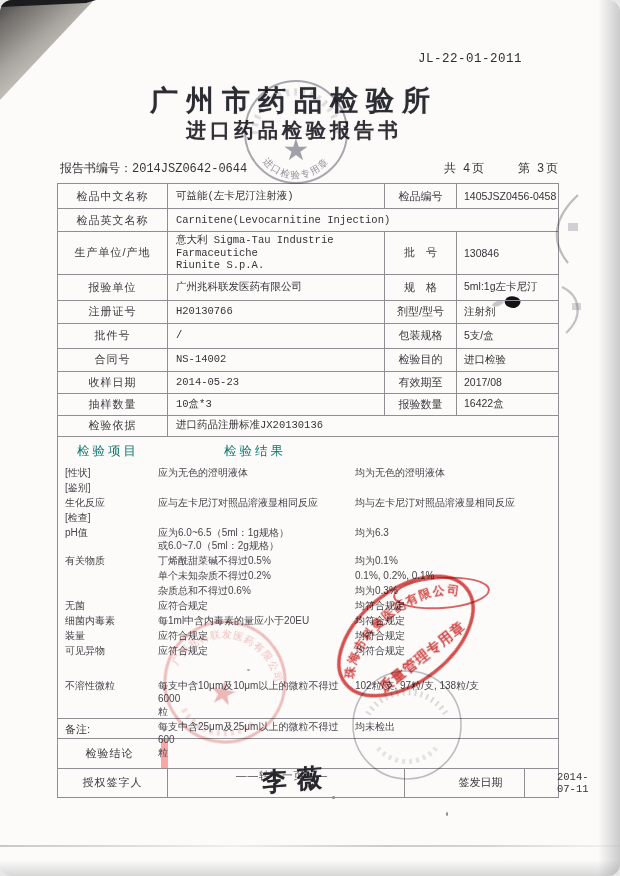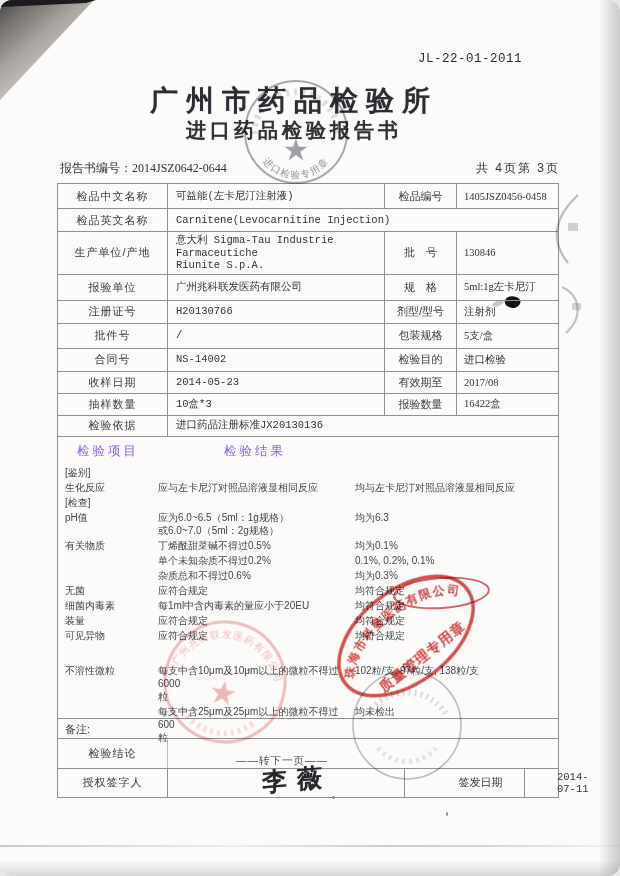--- a/index.html
+++ b/index.html
@@ -27,52 +27,52 @@
         opacity:.55;border-radius:50%;transform:rotate(-18deg);}
   
   .doc-code{position:absolute;top:52px;left:418px;font-family:"Liberation Mono",monospace;
         font-size:12.5px;letter-spacing:.5px;color:#2e2e34;}
   .title{position:absolute;top:82px;width:100%;text-align:center;transform:translateX(-16px);
         font-size:28px;font-weight:600;letter-spacing:8px;color:#2c2c33;text-shadow:0 0 1px rgba(44,44,51,.35);}
   .subtitle{position:absolute;top:117px;width:100%;text-align:center;transform:translateX(-16px);
         font-size:20px;font-weight:600;letter-spacing:4px;color:#303036;text-shadow:0 0 1px rgba(44,44,51,.3);}
   .meta-row{position:absolute;top:160px;left:60px;width:500px;display:flex;
         justify-content:space-between;font-size:12px;color:#333338;}
-  .meta-row .num{font-family:Liberation Serif, serif;}
-  .meta-row .pages span{margin-left:0;letter-spacing:2px;}
+  .meta-row .num{font-family:Liberation Mono, monospace;}
+  .meta-row .pages span{margin-left:32px;letter-spacing:2px;}
   
   .report-table{position:absolute;left:57px;top:183px;width:502px;border:1px solid #8e8e93;
         box-sizing:border-box;background:transparent;}
   .irow{display:grid;grid-template-columns:110px 216px 73px 1fr;border-bottom:1px solid #8e8e93;}
   .irow.span2{grid-template-columns:110px 1fr;}
   .cell{display:flex;align-items:center;box-sizing:border-box;}
   .lab{justify-content:center;font-size:11px;letter-spacing:1px;border-right:1px solid #8e8e93;color:#38383e;}
   .val{padding:2px 4px 2px 8px;font-family:"Liberation Mono",monospace;font-size:10.5px;
         white-space:pre-line;line-height:1.2;color:#333338;}
   .lab2{justify-content:center;font-size:11px;border-right:1px solid #8e8e93;border-left:1px solid #8e8e93;color:#38383e;text-align:center;}
-  .val2{padding-left:7px;font-family:Liberation Serif, serif;font-size:10.5px;color:#333338;}
+  .val2{padding-left:7px;font-family:Liberation Sans, sans-serif;font-size:10.5px;color:#333338;}
   .h24{min-height:24px}.h22{min-height:22px}.h29{min-height:29px}.h25{min-height:25px}
   .h21{min-height:21px}.h20{min-height:20px}
   
   .results{height:282px;box-sizing:border-box;border-bottom:1px solid #8e8e93;padding-top:4px;position:relative;}
   .rhead{display:grid;grid-template-columns:100px 194px 1fr;font-size:12.5px;letter-spacing:3px;
-        padding:2px 0 5px;color:#8b5cf6;}
+        padding:2px 0 5px;color:#0f766e;}
   .rhead span{text-align:center;}
   .rrow{display:grid;grid-template-columns:100px 194px 1fr;font-size:10px;line-height:1.3;
         padding:1px 0;color:#45454c;}
   .rrow .itm{padding-left:7px;}
   .rrow .std{white-space:pre-line;padding-right:6px;}
   .rrow .res{padding-left:3px;white-space:pre-line;}
   .rrow.gap{margin-top:20px;}
   .continuation{margin:9px 0 0 178px;font-size:10.5px;letter-spacing:1px;color:#4a4a50;}
   
   .remarks-row{min-height:20px;border-bottom:1px solid #8e8e93;font-size:11px;
         padding:3px 0 0 7px;box-sizing:border-box;color:#38383e;}
   .concl-row{display:grid;grid-template-columns:110px 1fr;min-height:29px;border-bottom:1px solid #8e8e93;}
-  .concl-row .lab{border-right:1px solid #fca5a5;}
+  .concl-row .lab{border-right:7px solid #fca5a5;}
   .sign-row{display:grid;grid-template-columns:110px 205px 88px 1fr;min-height:28px;gap:32px;}
   .sign-row .sig{position:relative;border-right:1px solid #8e8e93;}
   .signature{position:absolute;left:62px;top:-6px;font-family:"Liberation Serif",serif;
         font-size:25px;font-weight:bold;letter-spacing:10px;color:#26262c;
         transform:rotate(-5deg) skewX(-4deg);text-shadow:0 0 1px rgba(38,38,44,.5);}
   .sign-row .datelab{justify-content:center;font-size:11px;border-right:1px solid #8e8e93;color:#38383e;}
   .sign-row .dateval{justify-content:center;font-family:"Liberation Mono",monospace;font-size:10.5px;color:#333338;}
   
   .stamp{position:absolute;mix-blend-mode:multiply;pointer-events:none;}
   .st-title{left:240px;top:76px;width:112px;height:112px;filter:blur(.3px);}
@@ -170,20 +170,25 @@
       <div class="cell lab">检验依据</div>
       <div class="cell val">进口药品注册标准JX20130136</div>
     </div>
 
     <div class="results">
       <div class="rhead">
         <span>检验项目</span>
         <span>检验结果</span>
       </div>
       <div class="rrow">
+          <span class="itm">[性状]</span>
+          <span class="std">应为无色的澄明液体</span>
+          <span class="res">均为无色的澄明液体</span>
+        </div>
+      <div class="rrow">
           <span class="itm">[鉴别]</span>
           <span class="std"></span>
           <span class="res"></span>
         </div>
       <div class="rrow">
           <span class="itm">生化反应</span>
           <span class="std">应与左卡尼汀对照品溶液显相同反应</span>
           <span class="res">均与左卡尼汀对照品溶液显相同反应</span>
         </div>
       <div class="rrow">

